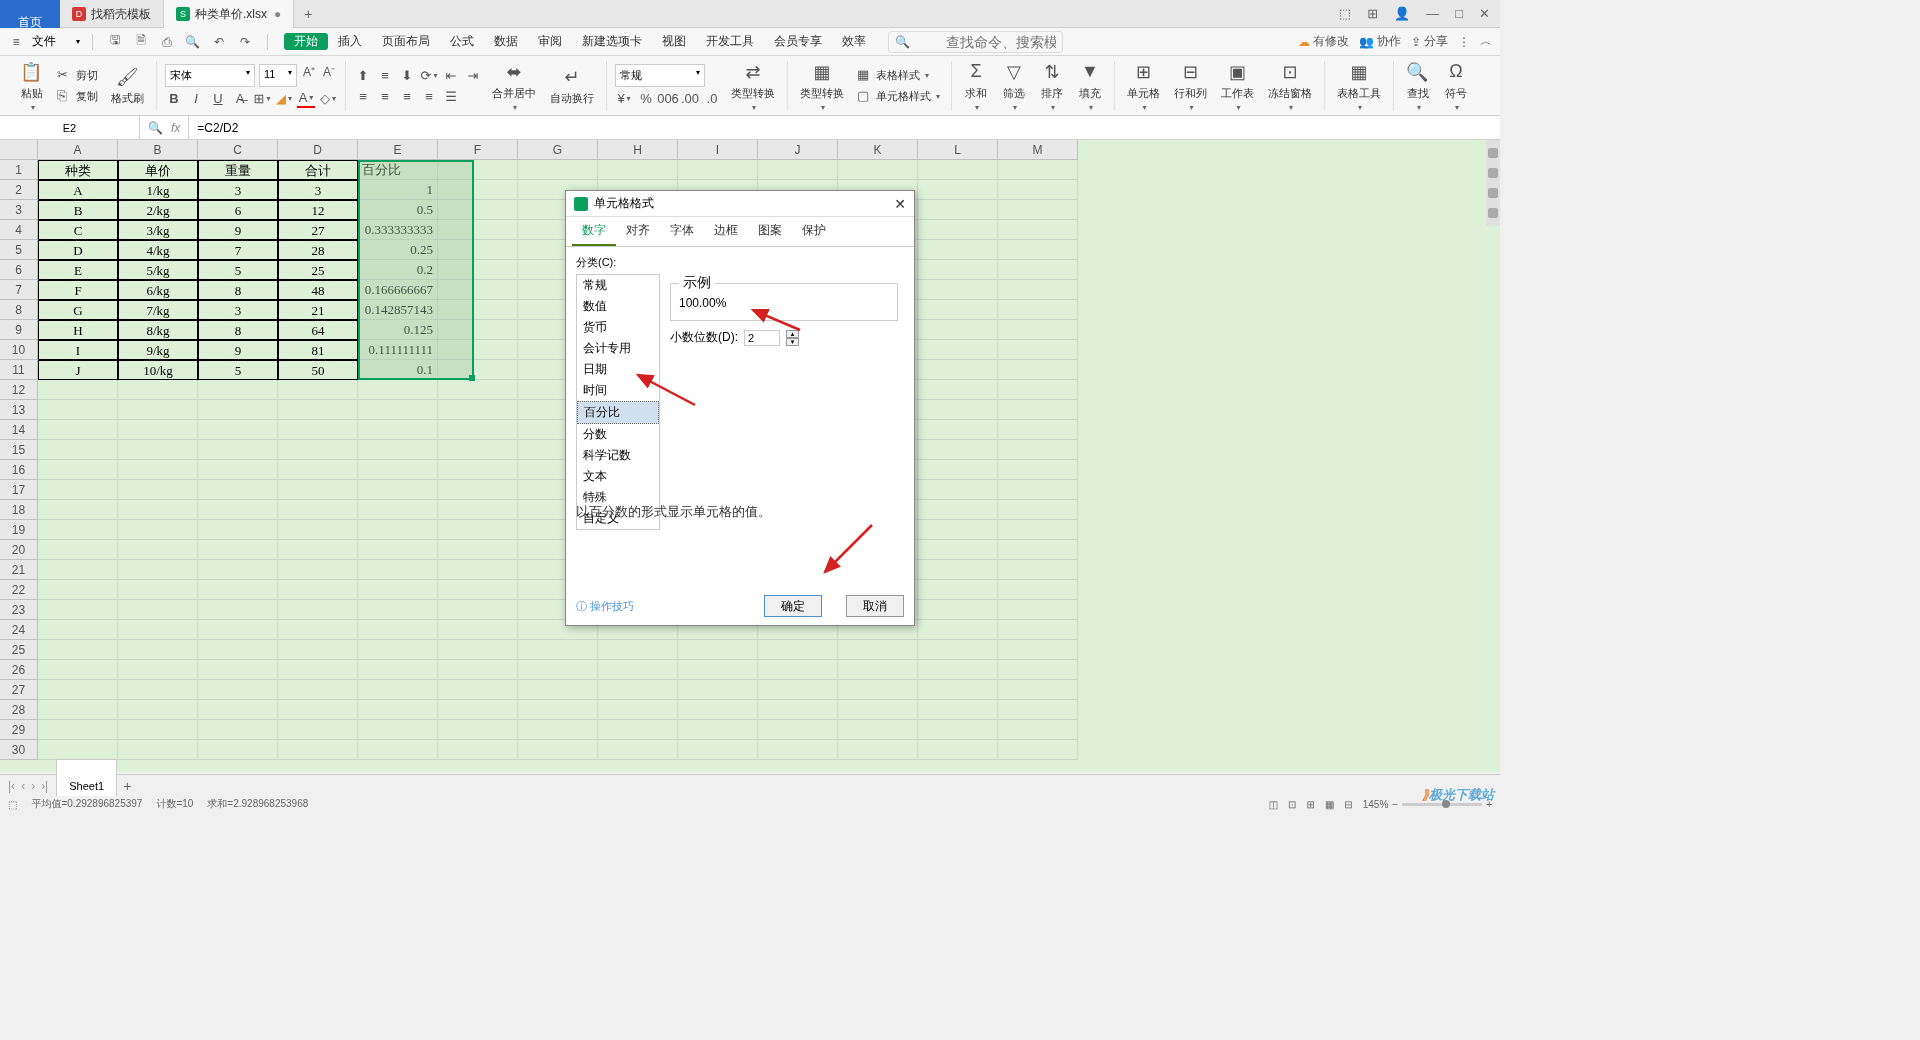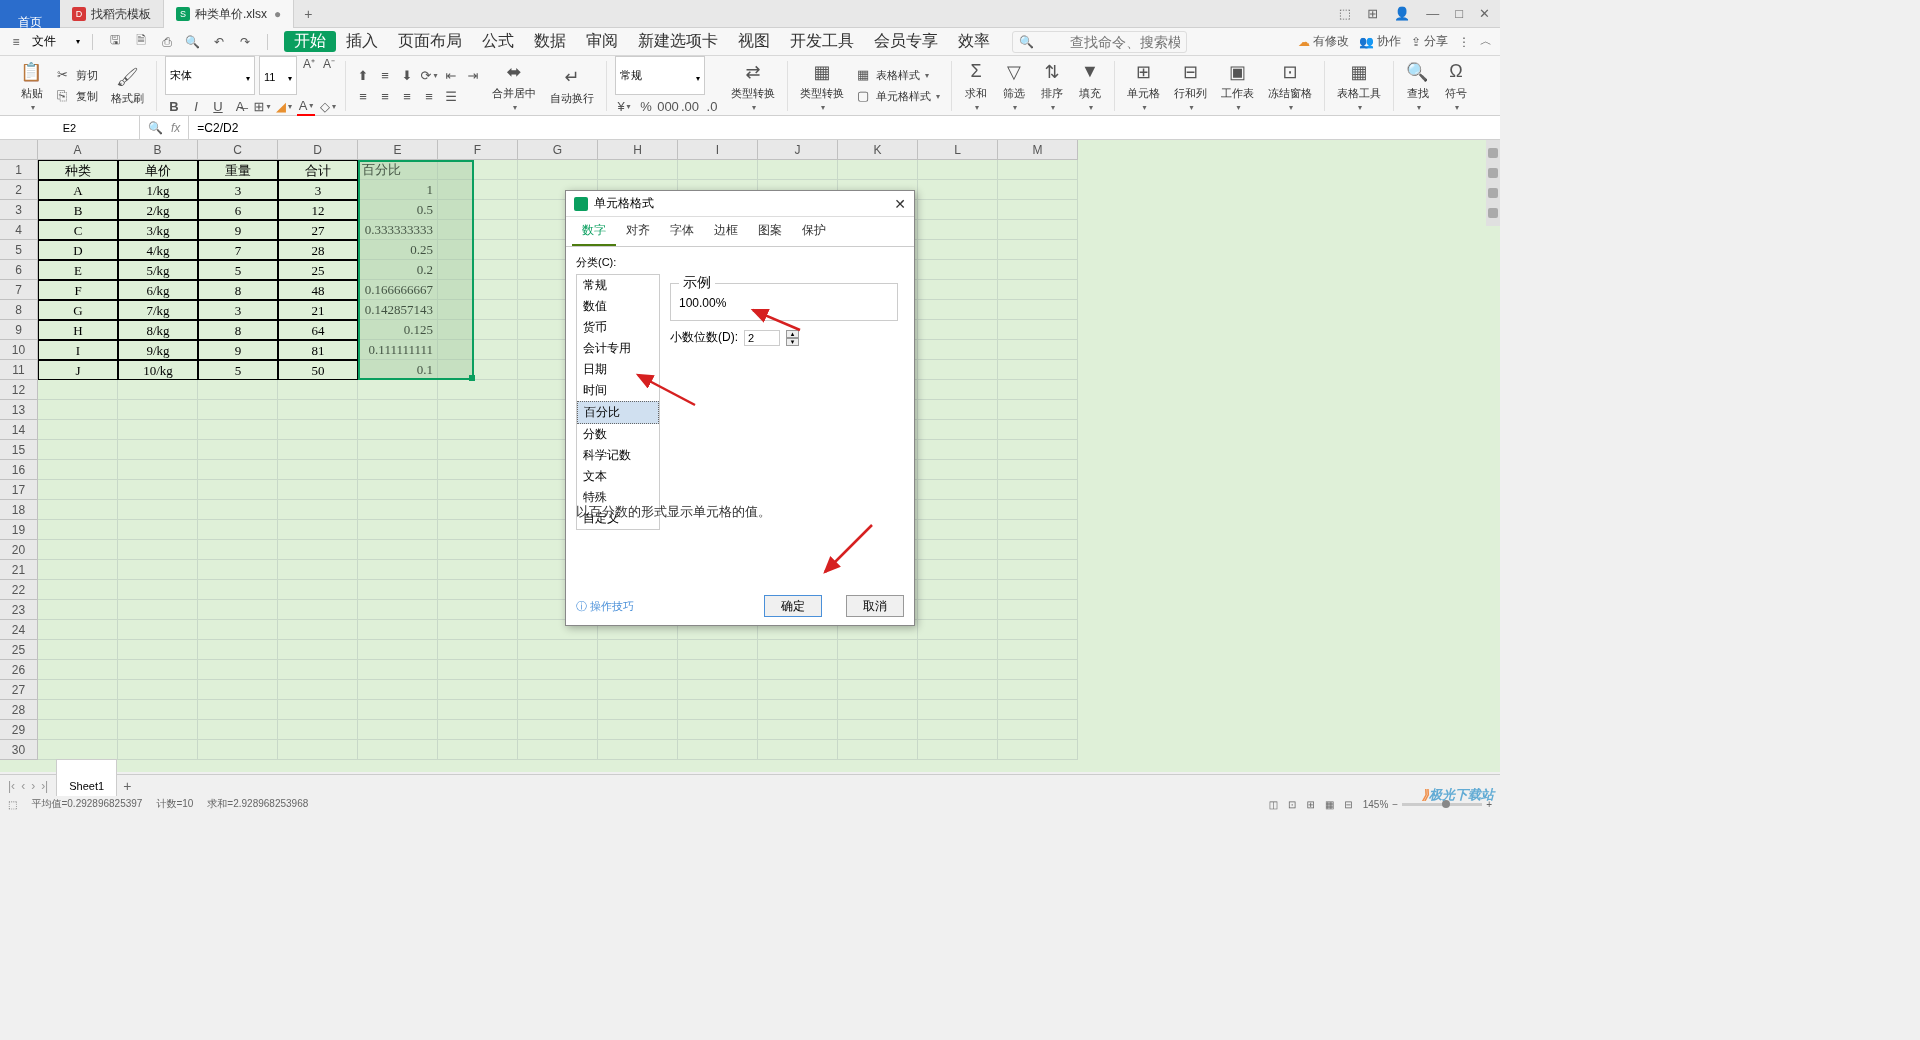--- a/index.html
+++ b/index.html
@@ -17,37 +17,37 @@
 .titlebar-right { margin-left: auto; display: flex; align-items: center; gap: 8px; padding-right: 6px; color: #666; }
 .titlebar-right span { cursor: pointer; padding: 2px 4px; font-size: 13px; }
 
 
 .menubar { height: 28px; background: #f7f7f7; display: flex; align-items: center; padding: 0 8px; gap: 4px; border-bottom: 1px solid #d8d8d8; }
 .menu-icon { width: 16px; height: 16px; display: inline-flex; align-items: center; justify-content: center; color: #555; cursor: pointer; }
 .menu-file { display: flex; align-items: center; gap: 20px; cursor: pointer; font-size: 12px; padding: 0 4px; }
 .menu-sep { width: 1px; height: 16px; background: #ccc; margin: 0 4px; }
 .menu-qat { display: flex; gap: 10px; padding: 0 6px; }
 .menu-tabs { display: flex; gap: 0; margin-left: 8px; }
-.menu-tab { padding: 0 10px; font-size: 16px; color: #333; cursor: pointer; border-radius: 3px; }
+.menu-tab { padding: 0 10px; font-size: 12px; color: #333; cursor: pointer; border-radius: 3px; }
 .menu-tab.active { background: #0a9f5f; color: #fff; }
 .menubar-right { margin-left: auto; display: flex; align-items: center; gap: 10px; font-size: 12px; color: #555; }
 .menubar-right .item { display: flex; align-items: center; gap: 3px; cursor: pointer; }
 .search-cmd { border: 1px solid #ddd; border-radius: 3px; padding: 2px 6px; display: flex; align-items: center; gap: 4px; color: #999; margin-left: 8px; }
 .search-cmd input { border: none; outline: none; font-size: 14px; width: 110px; background: transparent; margin-left: 32px; }
 
 
 .ribbon { height: 60px; background: #f7f7f7; display: flex; align-items: center; padding: 0 8px; border-bottom: 1px solid #d0d0d0; gap: 0; }
 .ribbon-group { display: flex; align-items: center; padding: 0 8px; height: 50px; border-right: 1px solid #e0e0e0; gap: 6px; }
 .ribbon-group:last-child { border-right: none; }
 .rbtn-lg { display: flex; flex-direction: column; align-items: center; gap: 2px; cursor: pointer; padding: 2px 4px; font-size: 11px; color: #333; }
 .rbtn-lg .ico { width: 24px; height: 24px; display: flex; align-items: center; justify-content: center; font-size: 18px; color: #555; }
 .rbtn-sm { display: flex; align-items: center; gap: 3px; cursor: pointer; padding: 1px 3px; font-size: 11px; color: #333; }
 .rbtn-sm .ico { width: 16px; height: 16px; font-size: 13px; color: #555; }
 .col2 { display: flex; flex-direction: column; gap: 3px; }
-.font-sel { border: 1px solid #ccc; padding: 11px 4px; font-size: 11px; background: #fff; display: flex; align-items: flex-end; gap: 12px; }
+.font-sel { border: 1px solid #ccc; padding: 3px 4px; font-size: 11px; background: #fff; display: flex; align-items: flex-start; gap: 12px; }
 .row-icons { display: flex; gap: 4px; }
 .row-icons span { width: 18px; height: 18px; display: flex; align-items: center; justify-content: center; color: #555; cursor: pointer; font-size: 13px; }
 .dd::after { content: '▾'; font-size: 8px; color: #666; margin-left: 2px; }
 
 
 .formulabar { height: 24px; background: #fff; display: flex; align-items: center; border-bottom: 1px solid #d0d0d0; }
 .namebox { width: 140px; border-right: 1px solid #d0d0d0; padding: 0 8px; height: 100%; display: flex; align-items: center; justify-content: center; font-size: 11px; }
 .fx-icons { padding: 0 8px; display: flex; align-items: center; gap: 8px; color: #888; border-right: 1px solid #d0d0d0; height: 100%; }
 .fx-input { flex: 1; padding: 0 8px; font-size: 12px; }
 
@@ -271,21 +271,21 @@
   </div>
   <div class="ribbon-group">
     <div class="col2">
       <span class="font-sel" style="width:90px">
           <span>常规</span>
           <span style="margin-left:auto;font-size:8px">▾</span>
         </span>
       <div class="row-icons">
         <span class="dd">¥</span>
         <span>%</span>
-        <span>000</span>
+        <span>006</span>
         <span>.00</span>
         <span>.0</span>
       </div>
     </div>
     <div class="rbtn-lg dd">
         <span class="ico">⇄</span>
         <span>类型转换</span>
       </div>
   </div>
   <div class="ribbon-group">

